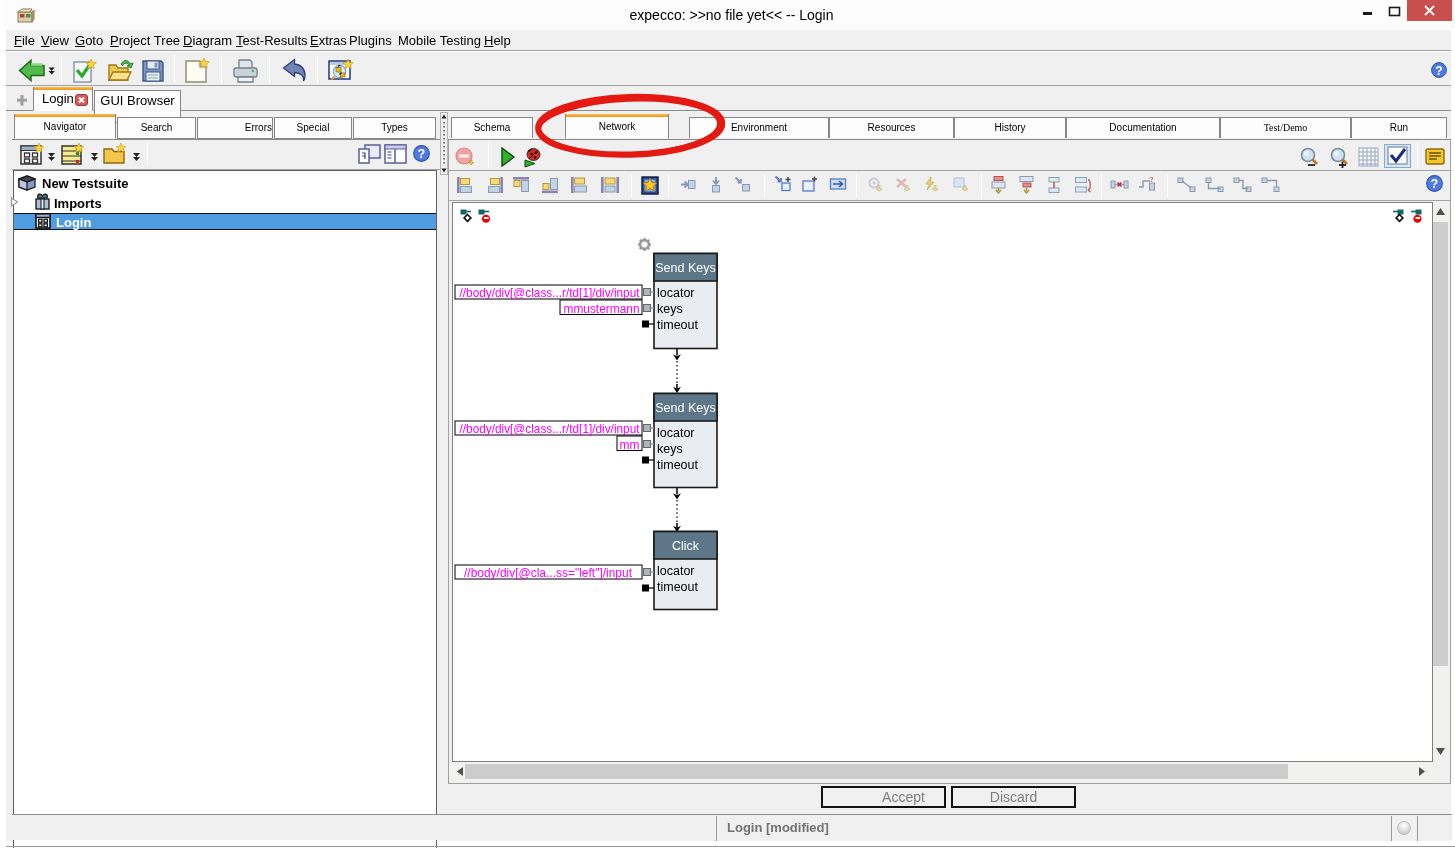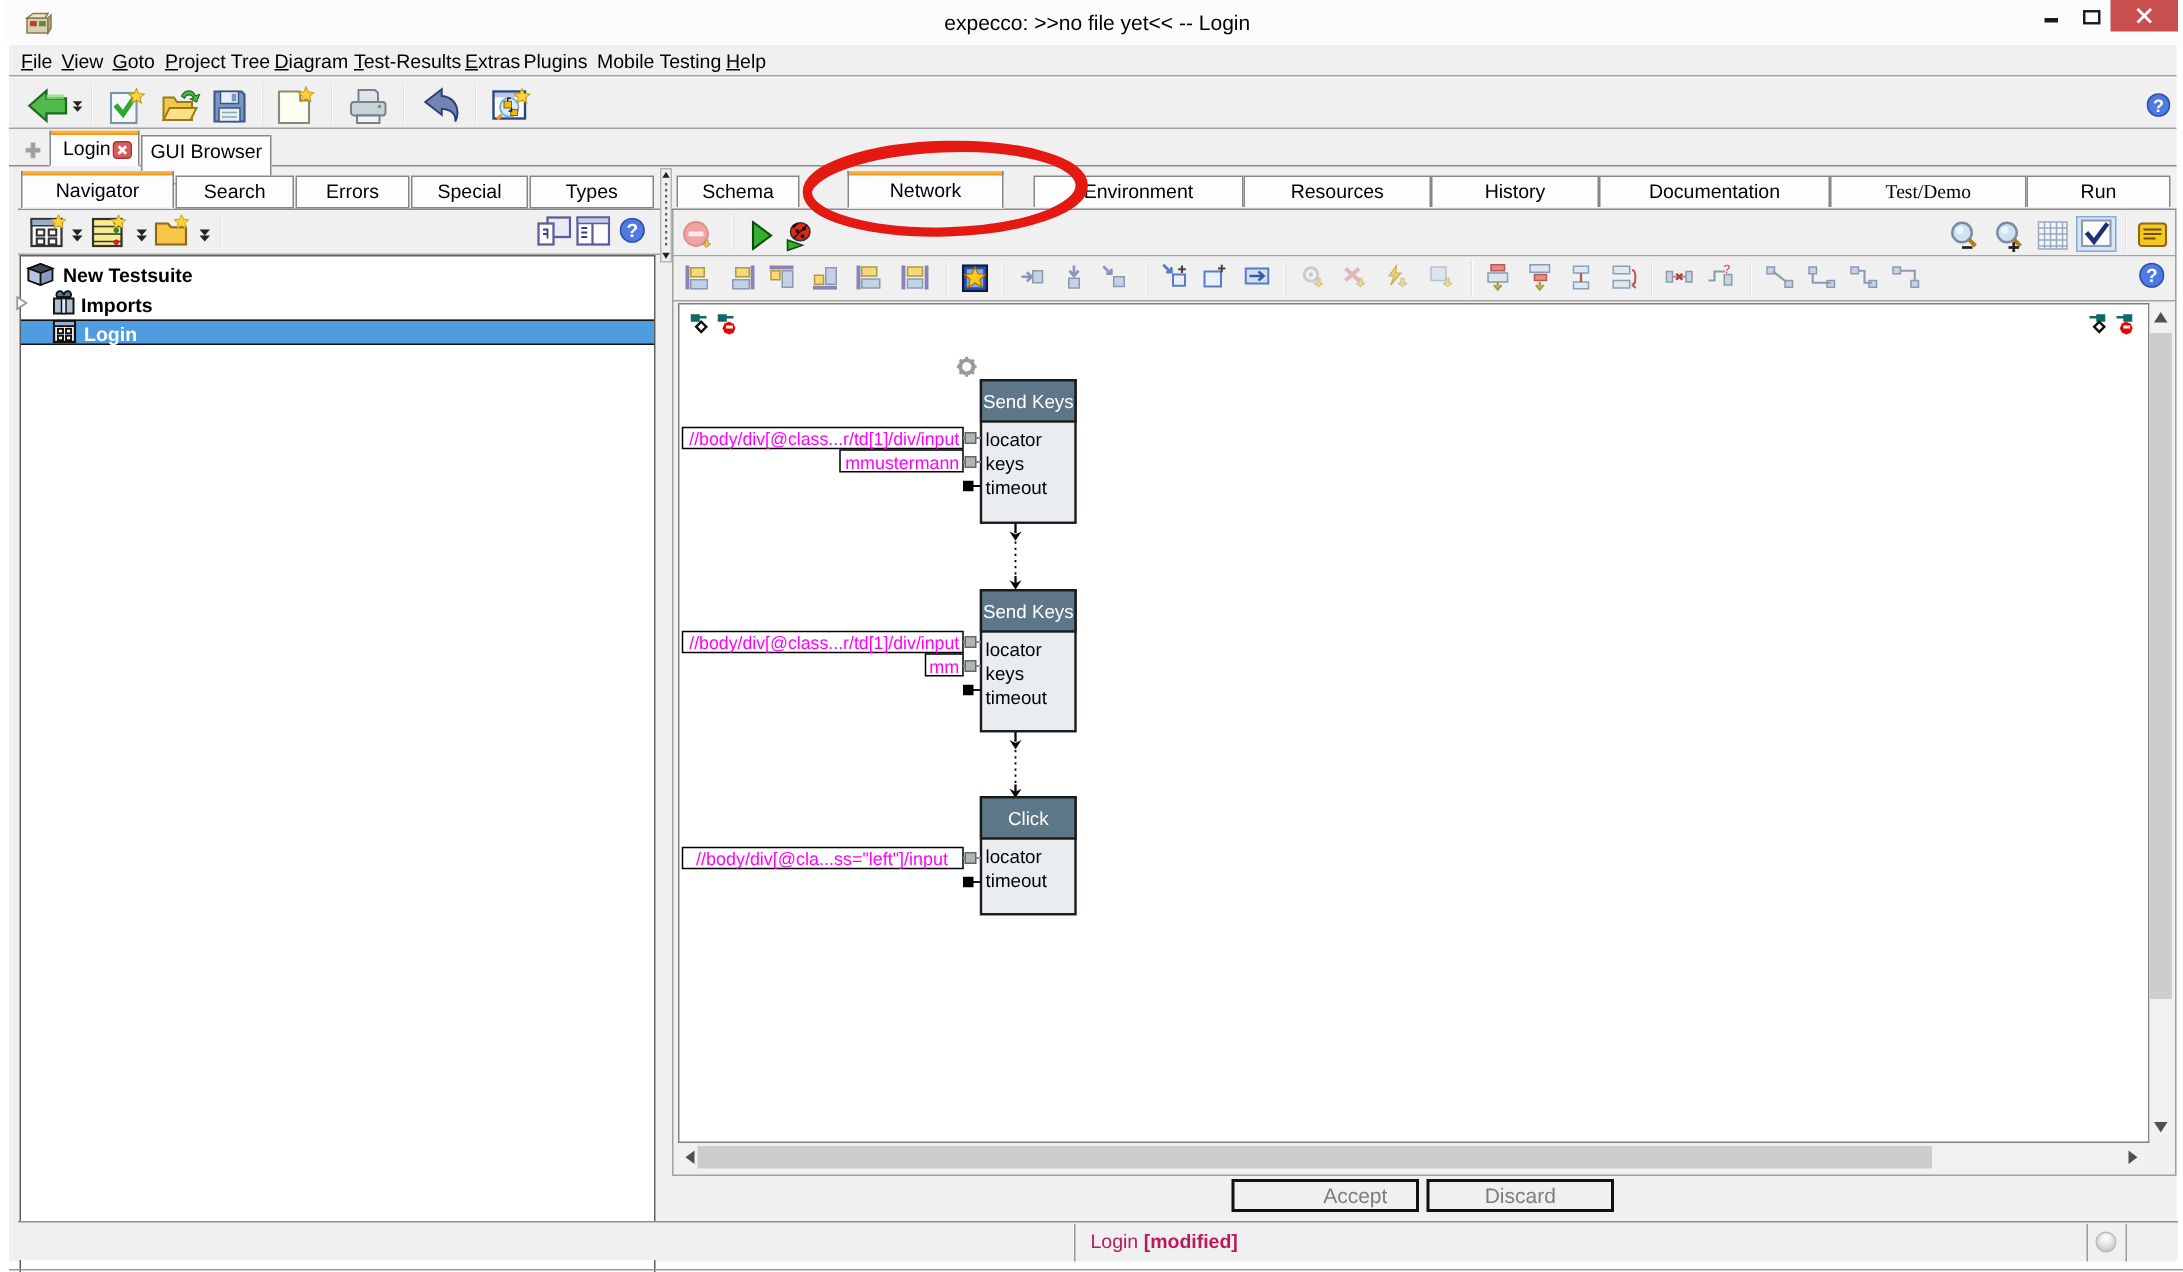--- a/index.html
+++ b/index.html
@@ -16,21 +16,21 @@
   .menu-item{position:absolute;top:33px;font-size:13px;color:#000;}
   .menu-item u{text-decoration:underline;}
   #toolbar{left:2px;top:52px;width:1445px;height:34px;background:#f0f0f0;border-bottom:1px solid #a3a3a3;}
   .tsep{position:absolute;top:3px;width:1px;height:27px;background:#9b9b9b;border-right:1px solid #fdfdfd;}
   #tabrow{left:2px;top:86px;width:1445px;height:26px;background:#f0f0f0;}
   #tabrow-line{left:2px;top:110px;width:1445px;height:1px;background:#8a8a8a;}
   .ntab{position:absolute;background:#fdfdfd;border:1px solid #868686;font-size:13px;text-align:center;}
   .orangetop{border-top:none;}
   .orangetop:before{content:"";position:absolute;left:-1px;right:-1px;top:-1px;height:3px;background:linear-gradient(#fbbe5f,#f0920c);border-left:1px solid #868686;border-right:1px solid #868686;}
   
-  .ptab{position:absolute;background:#fdfdfd;border:1px solid #868686;font-size:13px;text-align:center;color:#000;}
+  .ptab{position:absolute;background:#fdfdfd;border:1px solid #868686;font-size:10px;text-align:center;color:#000;}
   #lp-toolbar{left:8px;top:140px;width:429px;height:30px;background:#f0f0f0;border-bottom:1px solid #a3a3a3;}
   #tree{left:9px;top:170px;width:424px;height:712px;background:#fff;border:1px solid #5f5f5f;}
   .trow{position:absolute;left:0;width:100%;height:17px;font-size:13px;font-weight:bold;color:#000;}
   #sel-row{position:absolute;left:0px;top:42px;width:422px;height:17px;background:#4f9ce1;border-top:1px solid #111;border-bottom:1px solid #111;}
   
   #rp-toolbar1{left:444px;top:140px;width:1003px;height:31px;background:#f0f0f0;border-bottom:1px solid #a3a3a3;}
   #rp-toolbar2{left:444px;top:171px;width:1003px;height:30px;background:#f0f0f0;border-bottom:1px solid #a3a3a3;}
   #canvas{left:448px;top:202px;width:981px;height:560px;background:#fff;border:1px solid #808080;}
   #vscroll{left:1429px;top:203px;width:15px;height:558px;background:#f1f1f0;}
   #vthumb{left:1429px;top:222px;width:15px;height:444px;background:#cdcdcd;}
@@ -146,21 +146,21 @@
   <svg class="abs" style="left:13px;top:94px;z-index:2" width="10" height="12" viewBox="0 0 10 12">
       <path d="M3.5 1 h3 v3.7 h3.5 v3 h-3.5 v3.7 h-3 v-3.7 h-3.5 v-3 h3.5 z" fill="#9e9e9e" stroke="#c8c8c8" stroke-width=".5"></path>
     </svg>
   <svg class="abs" style="left:71px;top:94px;z-index:4" width="13" height="12" viewBox="0 0 13 12">
     <rect x="0.5" y="0.5" width="12" height="11" rx="2.5" fill="#dd5a5a" stroke="#a03838"></rect>
     <path d="M4 3.5 L9 8.5 M9 3.5 L4 8.5" stroke="#fff" stroke-width="1.9"></path>
   </svg>
 
   <div class="ptab orangetop" style="left:10px;top:114px;width:102px;height:25px;line-height:23px;border-bottom:1px solid #f0f0f0;z-index:3">Navigator</div>
   <div class="ptab" style="left:113px;top:117px;width:79px;height:22px;line-height:20px;">Search</div>
-  <div class="ptab" style="left:193px;top:117px;width:76px;height:22px;line-height:20px;">Errors</div>
+  <div class="ptab" style="left:193px;top:117px;width:76px;height:22px;line-height:20px;text-align:right;">Errors</div>
   <div class="ptab" style="left:270px;top:117px;width:78px;height:22px;line-height:20px;">Special</div>
   <div class="ptab" style="left:349px;top:117px;width:83px;height:22px;line-height:20px;">Types</div>
   <div class="abs" style="left:8px;top:139px;width:429px;height:1px;background:#8a8a8a"></div>
 
   <div class="abs" id="lp-toolbar"></div>
   <div id="lp-icons">
     <svg class="icon" style="left:16px;top:143px" width="38" height="24" viewBox="0 0 38 24">
       <rect x="1" y="3" width="20" height="18" fill="#fff" stroke="#333" stroke-width="1.5"></rect>
       <rect x="1" y="3" width="20" height="4.5" fill="#9bb0c8" stroke="#333" stroke-width="1"></rect>
       <rect x="4.5" y="10" width="5" height="4" fill="none" stroke="#333" stroke-width="1.4"></rect>
@@ -581,21 +581,21 @@
       <path d="M9 7.5 L3 3 L3 12 Z" fill="#505050"></path>
     </svg>
 
   <div class="btn" style="left:817px;top:786px;width:125px;height:22px;padding-left:40px;">Accept</div>
   <div class="btn" style="left:947px;top:786px;width:125px;height:22px;">Discard</div>
 
   <div class="abs" id="statusbar">
     <div class="sdiv" style="left:704px"></div>
     <div class="sdiv" style="left:1379px"></div>
     <div class="sdiv" style="left:1405px"></div>
-    <div class="abs" style="left:715px;top:5px;font-size:13px;color:#be185d;" id="sbtext">Login <b>[modified]</b></div>
+    <div class="abs" style="left:715px;top:5px;font-size:13px;color:#737373;font-weight:bold;" id="sbtext">Login <b>[modified]</b></div>
     <div class="abs" style="left:1385px;top:6px;width:14px;height:14px;border-radius:50%;background:radial-gradient(circle at 50% 30%,#ffffff 0%,#e8e8e8 40%,#b8b8b8 100%);border:1px solid #bbb"></div>
   </div>
   <div class="abs" style="left:444px;top:140px;width:1px;height:643px;background:#a0a0a0"></div>
   <div class="abs" style="left:1446px;top:140px;width:1px;height:643px;background:#a0a0a0"></div>
   <div class="abs" style="left:444px;top:783px;width:1003px;height:1px;background:#a0a0a0"></div>
   <div class="abs" id="bottomline"></div>
 
   <svg class="abs" style="left:520px;top:90px;z-index:9" width="215" height="75" viewBox="0 0 215 75">
     <ellipse cx="106.2" cy="35.8" rx="92" ry="28.8" fill="none" stroke="#e41a12" stroke-width="6.2" transform="rotate(-1.5 106.2 35.8)"></ellipse>
     <ellipse cx="104.8" cy="37.2" rx="90" ry="27.2" fill="none" stroke="#e41a12" stroke-width="3.4" transform="rotate(-2.5 104.8 37.2)"></ellipse>

